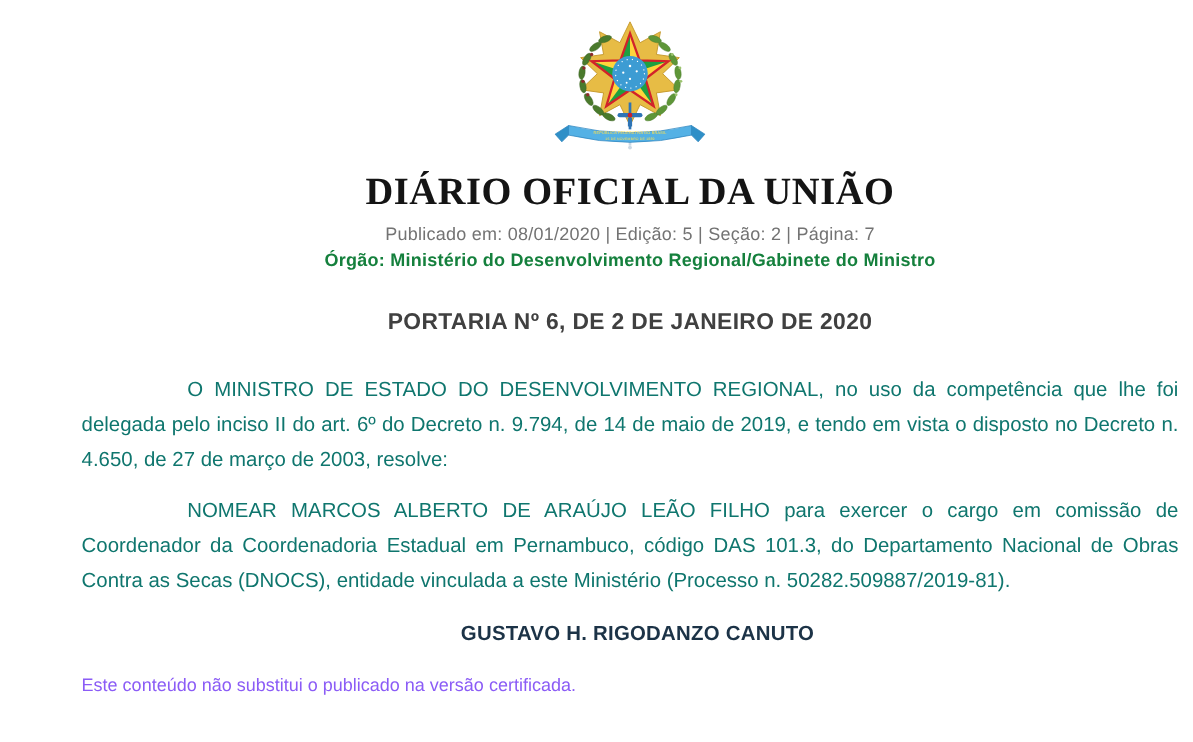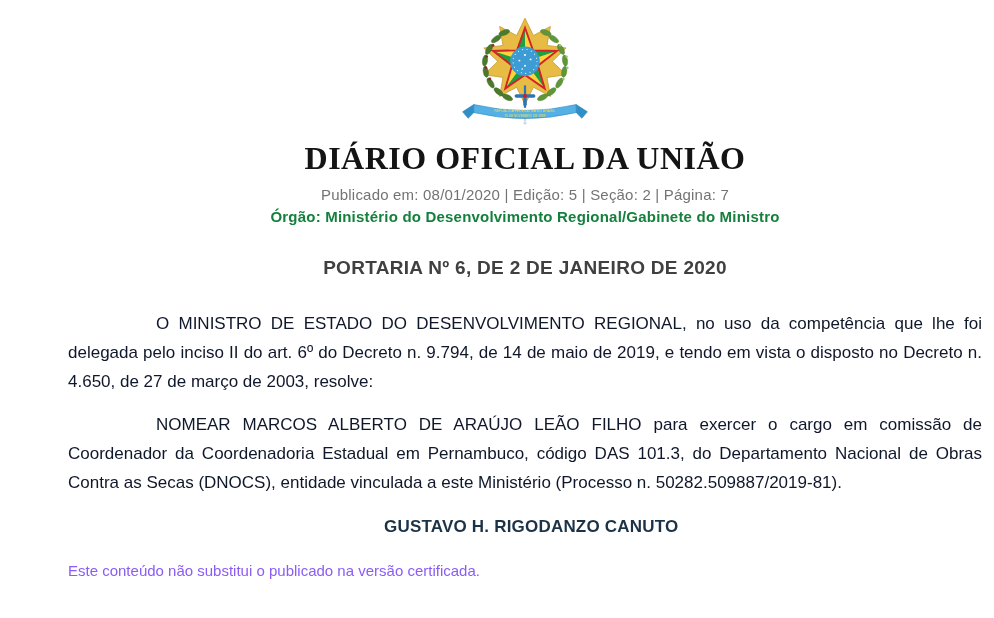--- a/index.html
+++ b/index.html
@@ -55,21 +55,21 @@
     text-align: center;
     font-size: 19px;
     font-weight: 700;
     color: #404040;
     letter-spacing: 0.3px;
     margin: 32px 0 0 0;
   }
   .body-par {
     font-size: 17px;
     line-height: 29px;
-    color: #0f172a;
+    color: #0f766e;
     text-align: justify;
     text-indent: 88px;
     margin: 0;
   }
   .body-par.first {
     margin-top: 30px;
   }
   .body-par.second {
     margin-top: 14px;
   }

